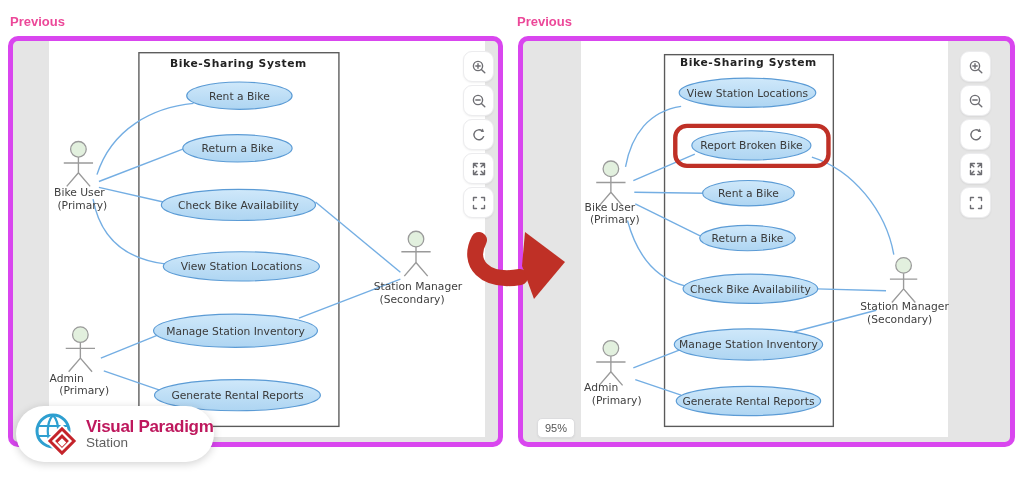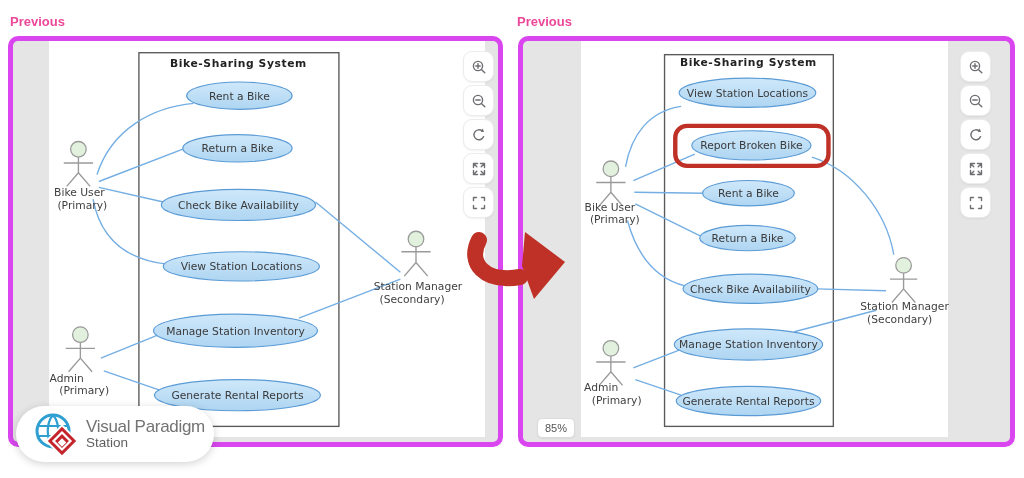--- a/index.html
+++ b/index.html
@@ -24,21 +24,21 @@
             box-shadow:0 1px 2px rgba(0,0,0,.06);display:flex;align-items:center;justify-content:center;
             padding:0;cursor:pointer;}
   .tool-btn svg{stroke:#6e6e73;fill:none;stroke-width:1.4;stroke-linecap:round;stroke-linejoin:round;}
   .badge{position:absolute;left:14px;top:377px;background:#ffffff;border:1px solid #dcdcde;border-radius:5px;
          padding:3px 7px;font-size:11px;color:#555;box-shadow:0 1px 2px rgba(0,0,0,.05);}
   .arrow-svg{position:absolute;left:440px;top:213px;z-index:6;}
   .logo-pill{position:absolute;left:16px;top:406px;width:198px;height:56px;background:#ffffff;
              border-radius:28px;box-shadow:0 2px 8px rgba(0,0,0,.18);display:flex;align-items:center;
              padding-left:16px;box-sizing:border-box;z-index:8;}
   .logo-text{margin-left:6px;line-height:1;}
-  .logo-brand{font-size:17px;font-weight:400;color:#737373;letter-spacing:-0.3px;}
+  .logo-brand{font-size:17px;font-weight:700;color:#be185d;letter-spacing:-0.3px;}
   .logo-product{font-size:13.5px;color:#5f5f5f;margin-top:1px;}
   .hl-box{fill:none;stroke:#bf3026;stroke-width:4.5;}
 </style>
 </head>
 <body>
 
 <div class="stage">
 
   <div class="panel-label" style="left:10px">Previous</div>
   <div class="panel-label" style="left:517px">Previous</div>
@@ -223,21 +223,21 @@
         <text class="actor-text" x="903" y="331">(Secondary)</text>
       </g>
       <g>
         <circle class="actor-head" cx="607" cy="357" r="8"></circle>
         <path class="actor-line" d="M 607 365 L 607 381 M 592 371 L 622 371 M 607 381 L 595 395 M 607 381 L 619 395"></path>
         <text class="actor-text" x="597" y="401">Admin</text>
         <text class="actor-text" x="613" y="414">(Primary)</text>
       </g>
     </svg>
 
-    <div class="badge">85%</div>
+    <div class="badge">95%</div>
 
     <div class="toolbar" style="right:19px;">
       <button class="tool-btn">
         <svg width="16" height="16" viewBox="0 0 16 16">
           <circle cx="7" cy="7" r="4.6"></circle>
             <line x1="10.4" y1="10.4" x2="13.8" y2="13.8"></line>
           <line x1="4.8" y1="7" x2="9.2" y2="7"></line>
             <line x1="7" y1="4.8" x2="7" y2="9.2"></line>
         </svg>
       </button>

